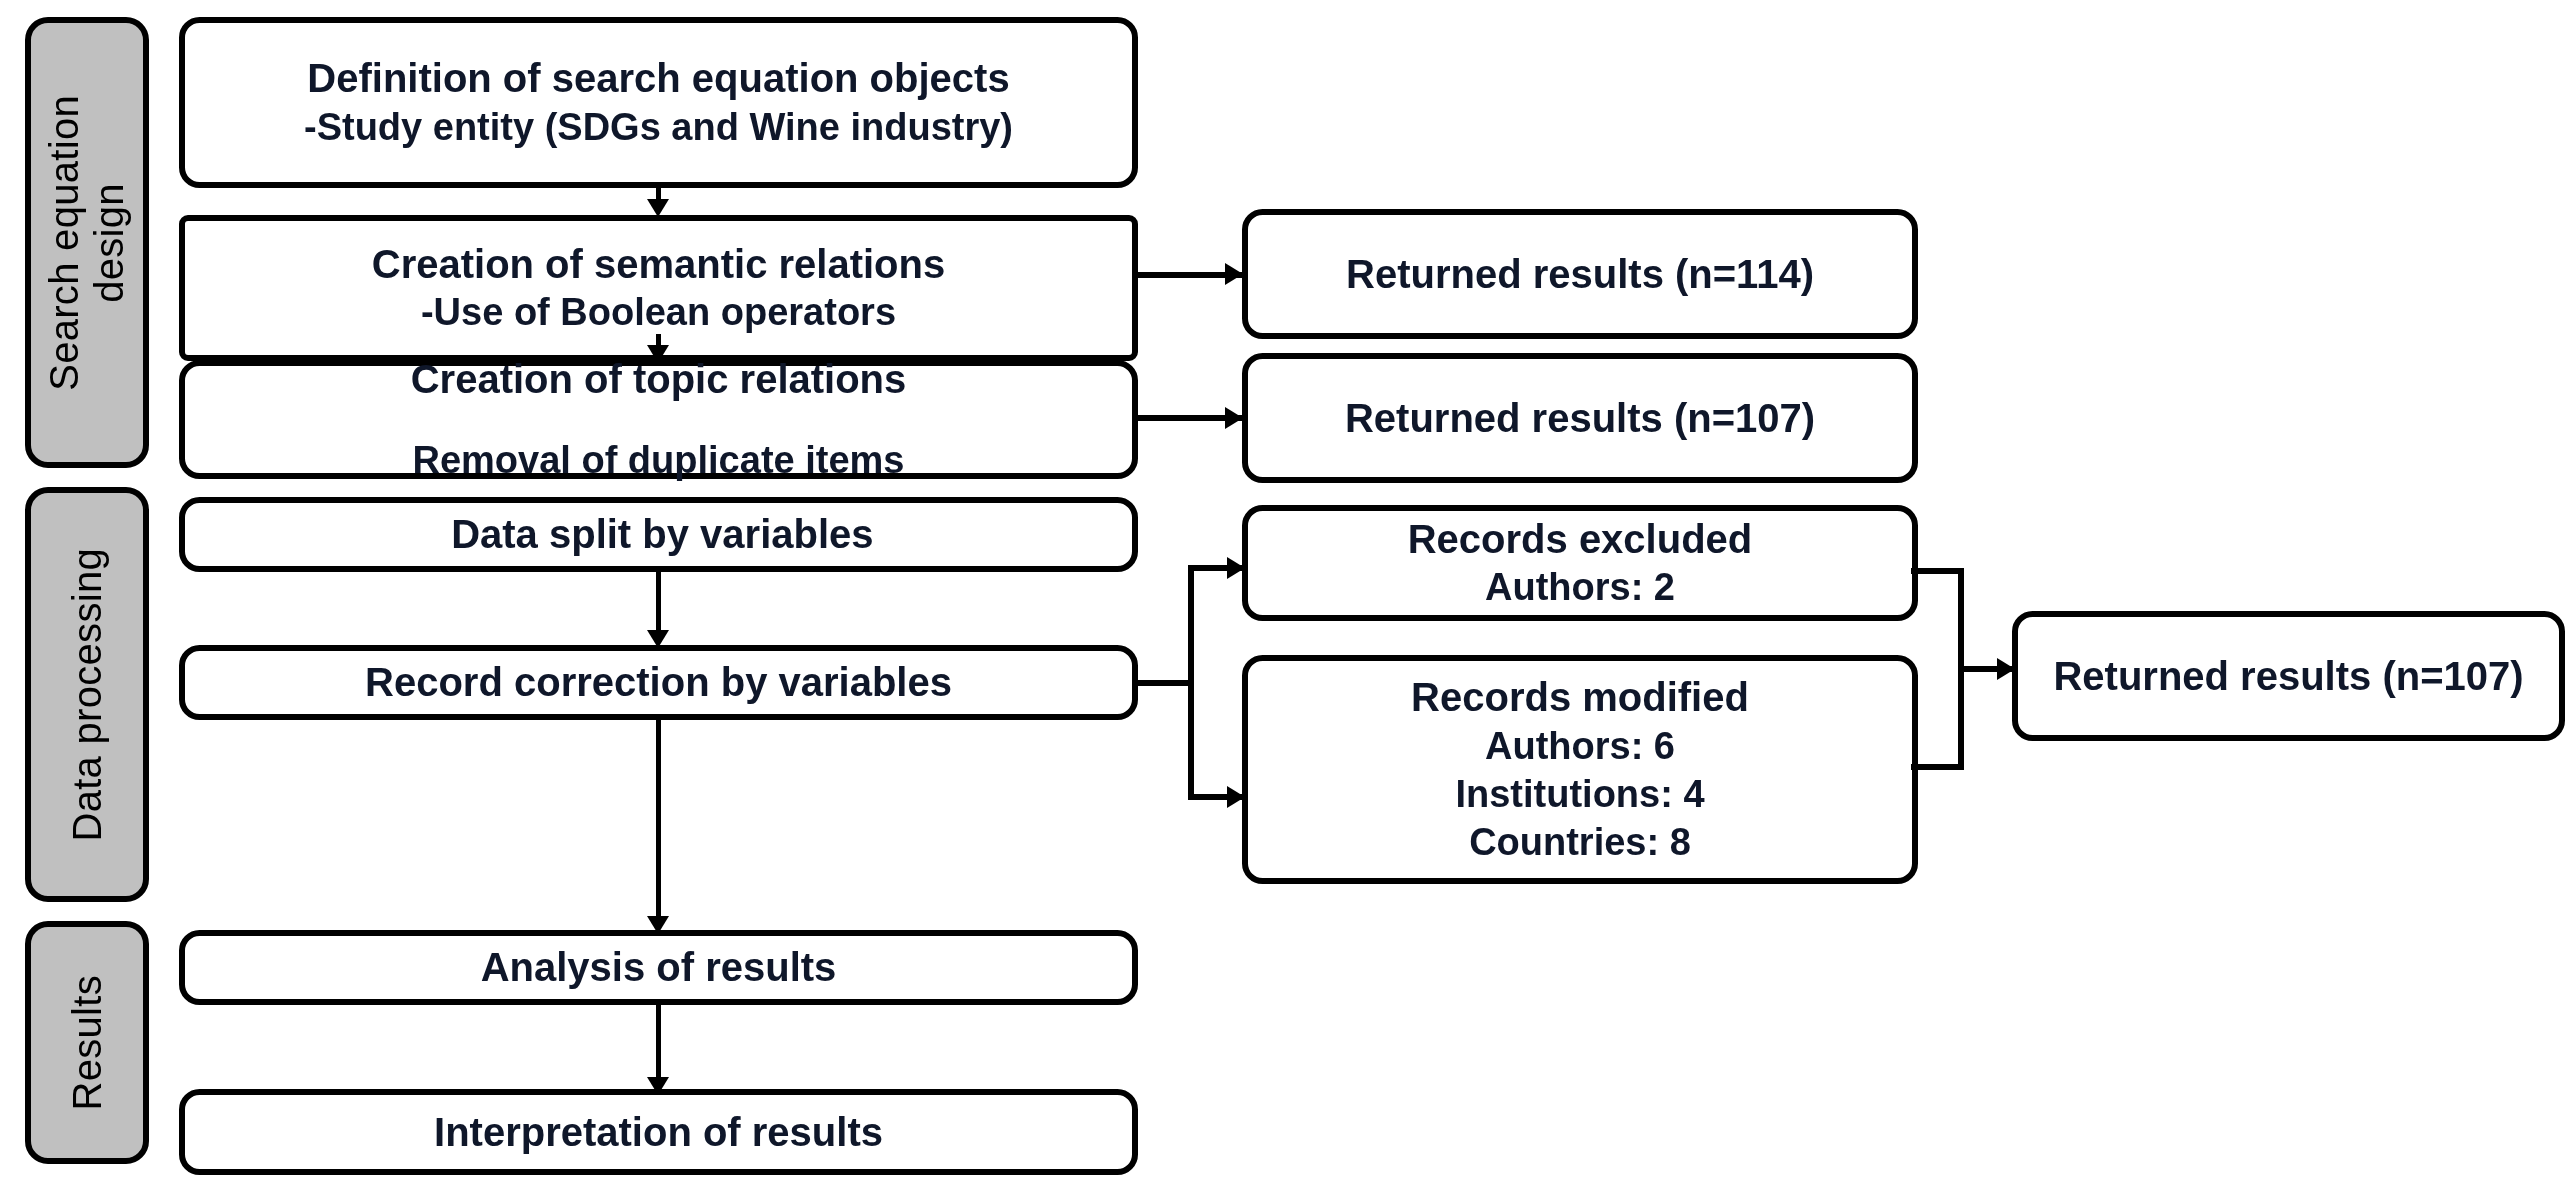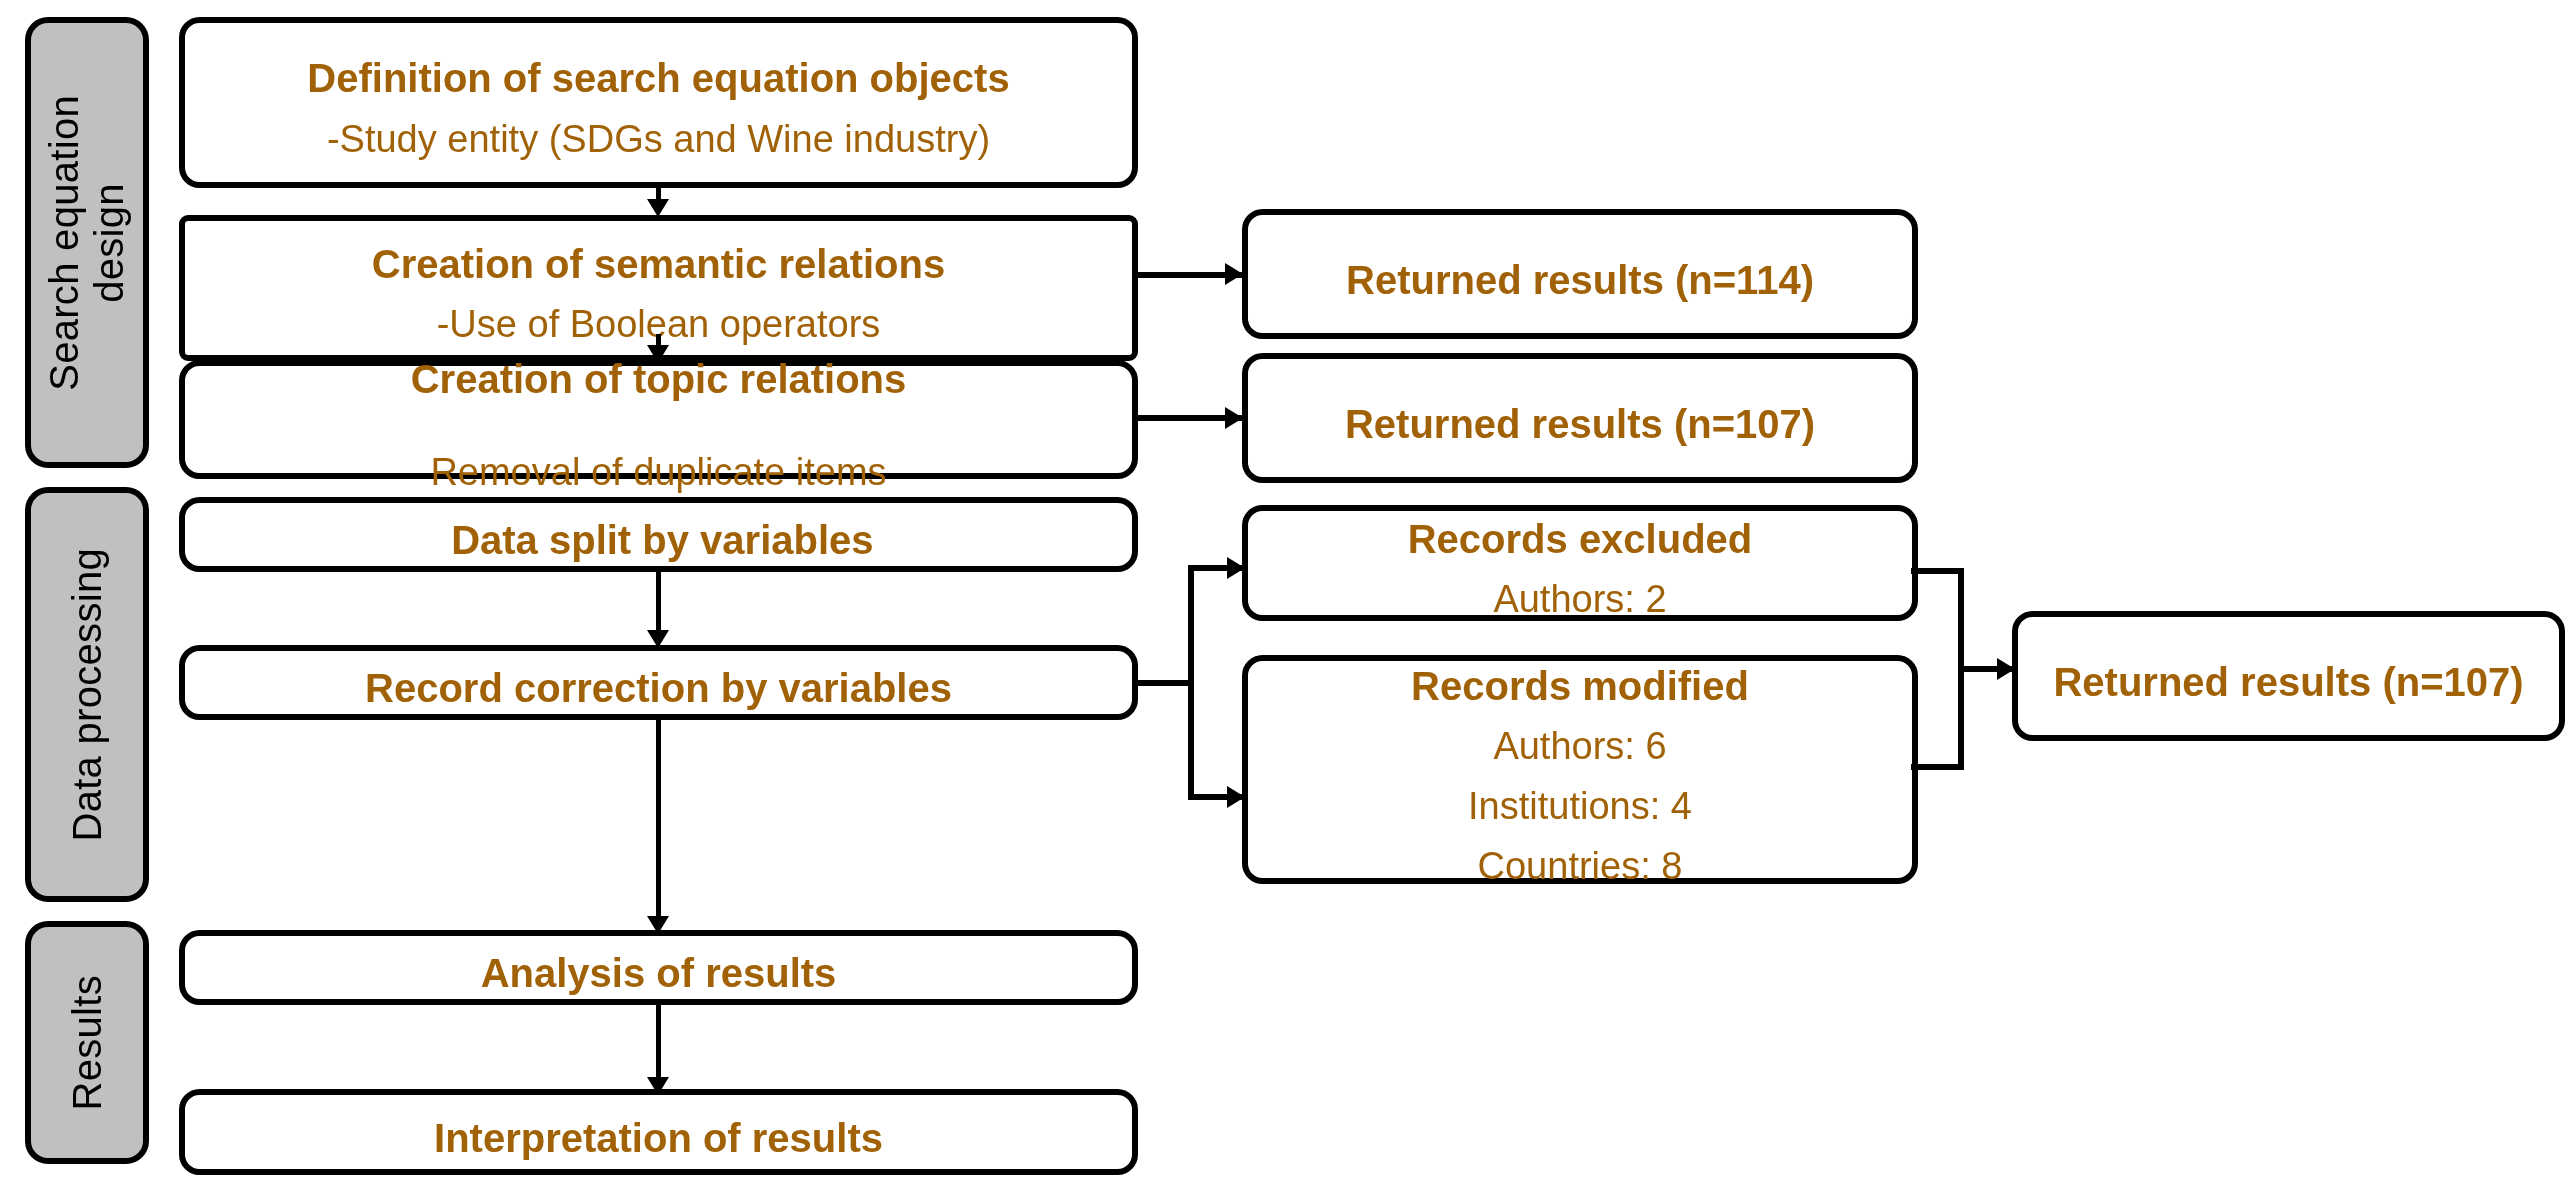--- a/index.html
+++ b/index.html
@@ -47,31 +47,30 @@
     border-radius: 20.5px;
     display: flex;
     flex-direction: column;
     align-items: center;
     justify-content: center;
     text-align: center;
     padding: 4.1px 12.3px;
   }
   .node .ln {
     display: block;
-    color: #a16207;
+    color: #0f172a;
     line-height: 1.26;
     white-space: nowrap;
-    margin-top: 12px;
   }
   .node .ln.bold {
     font-weight: bold;
     font-size: 40px;
   }
   .node .ln.reg {
-    font-weight: 400;
+    font-weight: 700;
     font-size: 38px;
   }
   
   .vline, .hline {
     position: absolute;
     background: #000000;
   }
   .vline { width: 4.8px; }
   .hline { height: 4.8px; }
   .vline.thick, .hline.thick { }

